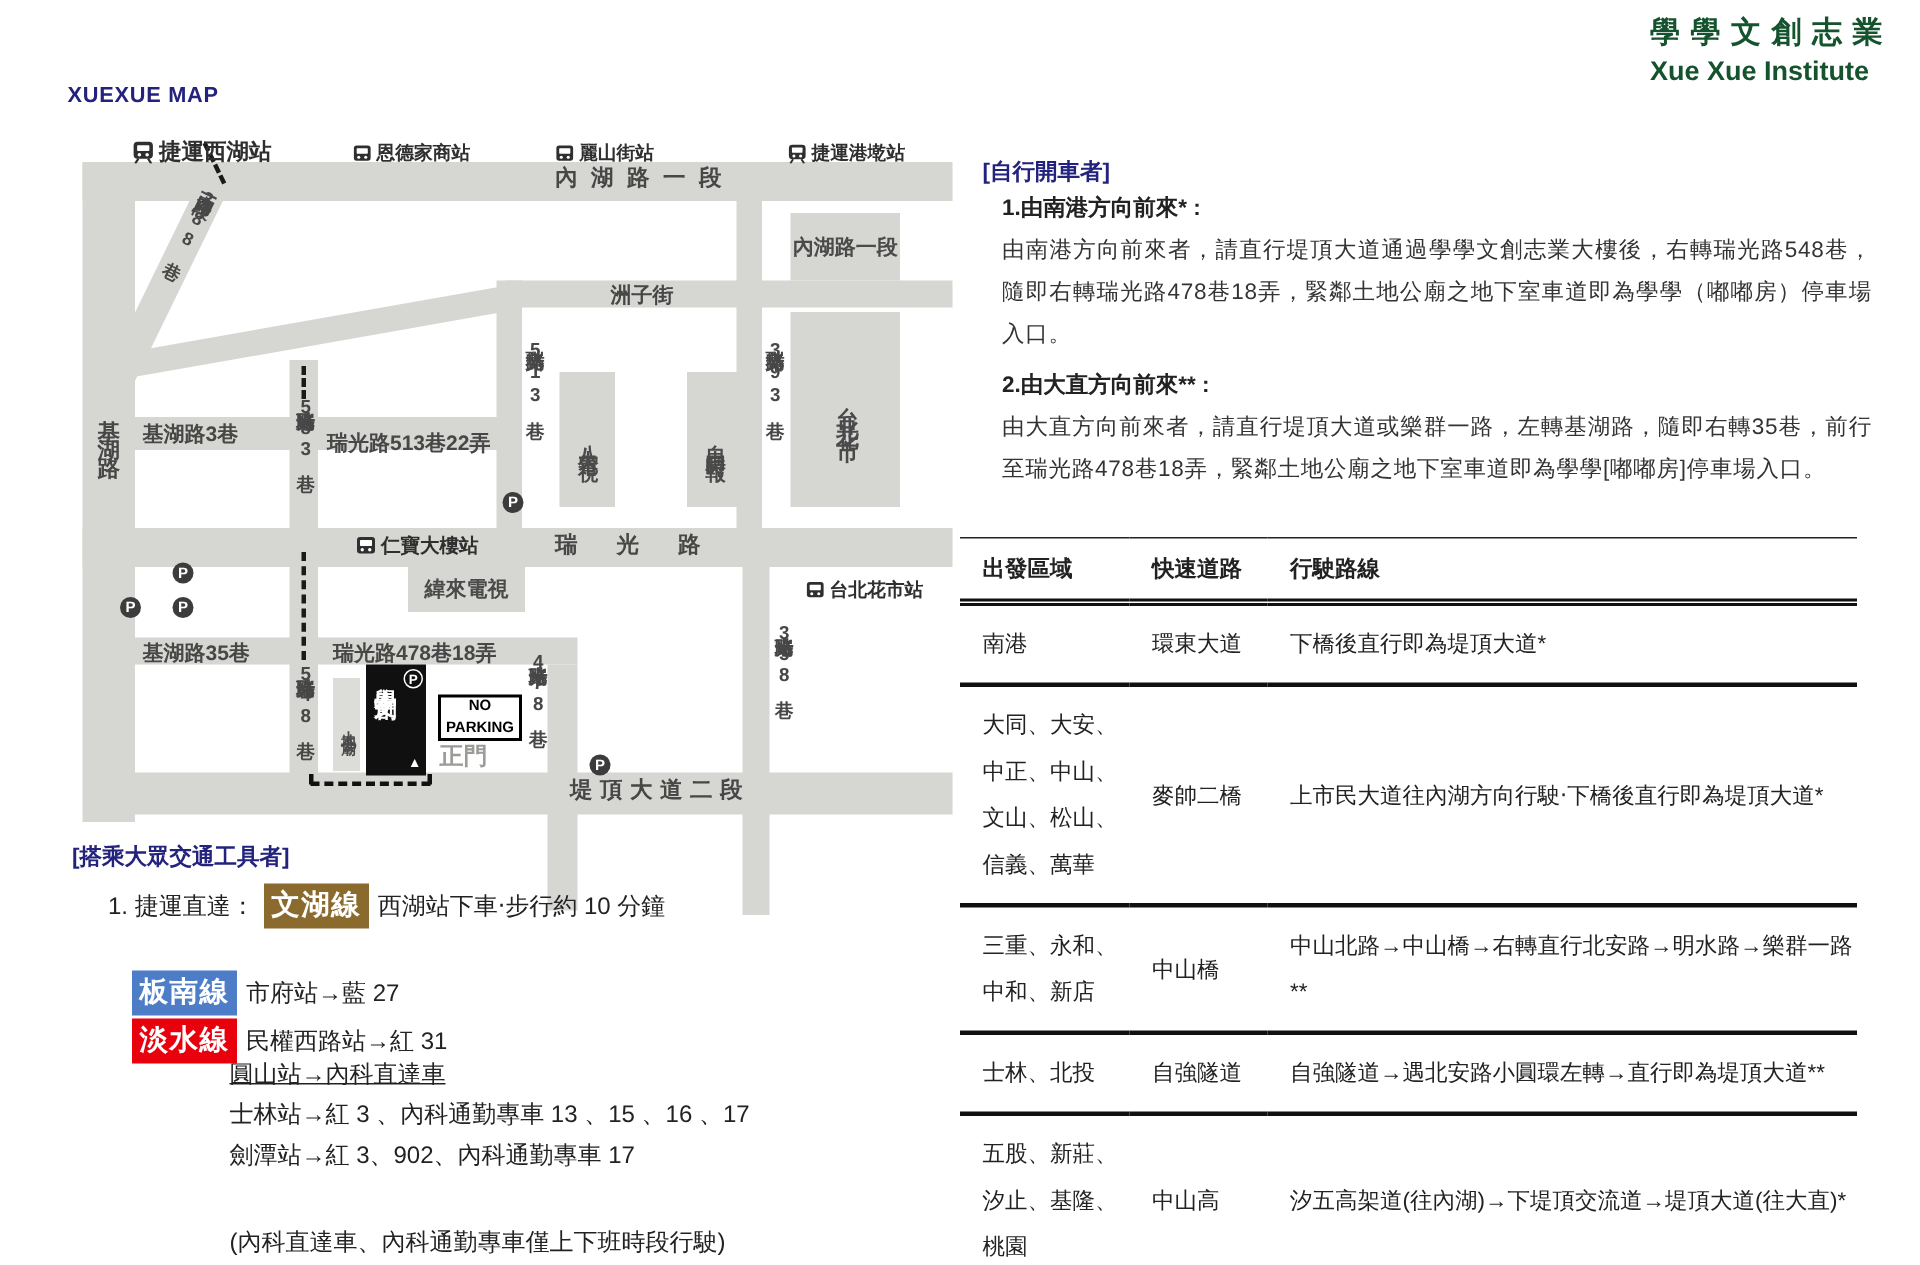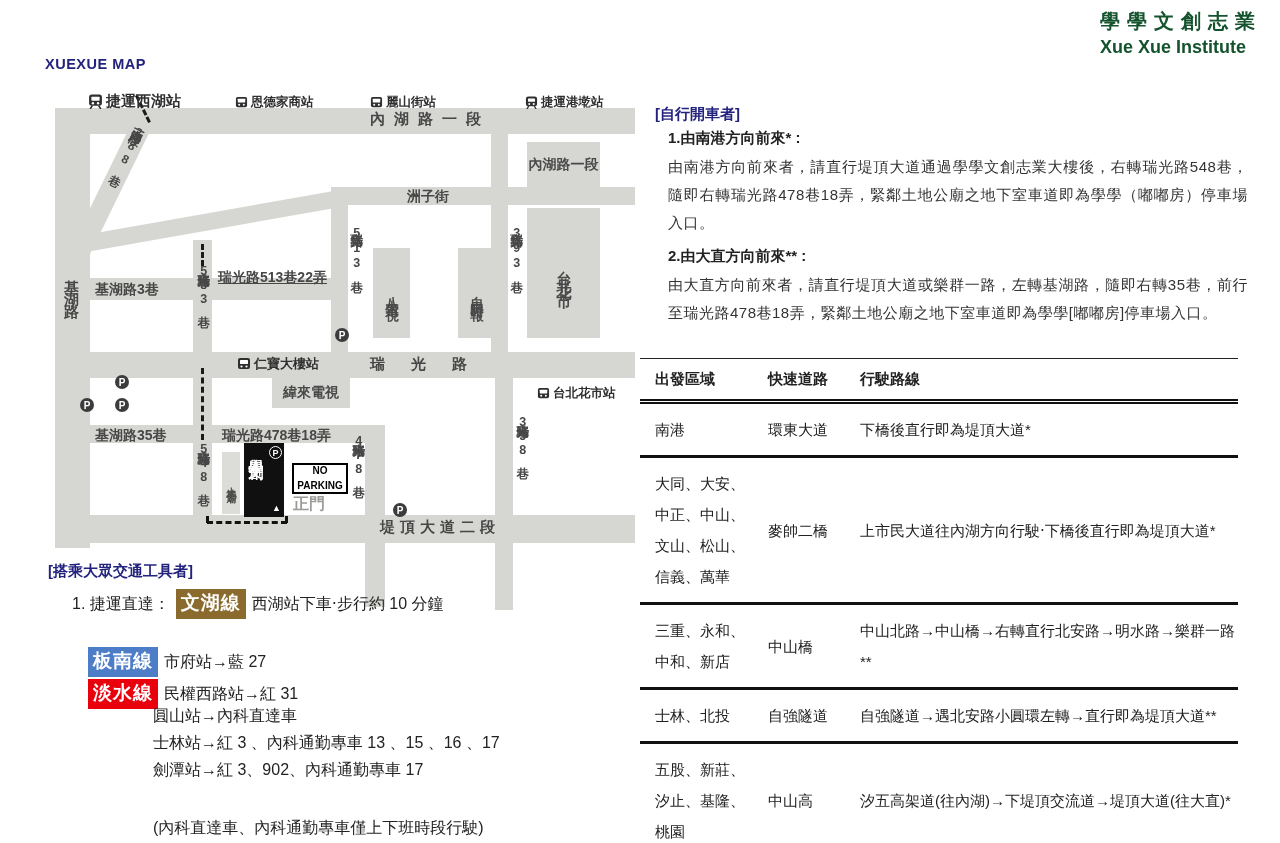--- a/index.html
+++ b/index.html
@@ -89,21 +89,21 @@
     <div class="route-dash"></div>
     <div class="tick" style="left:151px;top:424px;"></div>
     <div class="tick" style="left:230px;top:424px;"></div>
 
     <div class="mlabel" style="left:315px;top:19px;font-size:15px;letter-spacing:9px;">內湖路一段</div>
     <div class="mlabel vt" style="left:8px;top:176px;font-size:15px;letter-spacing:12px;">基湖路</div>
     <div class="mlabel" style="left:352px;top:97px;">洲子街</div>
     <div class="mlabel vt" style="left:294px;top:131px;font-size:12.5px;letter-spacing:1px;">瑞光路513巷</div>
     <div class="mlabel vt" style="left:454px;top:131px;font-size:12.5px;letter-spacing:1px;">瑞光路393巷</div>
     <div class="mlabel" style="left:40px;top:190px;">基湖路3巷</div>
-    <div class="mlabel" style="left:163px;top:178px;text-decoration:underline;">瑞光路513巷22弄</div>
+    <div class="mlabel" style="left:163px;top:196px;">瑞光路513巷22弄</div>
     <div class="mlabel vt" style="left:141px;top:172px;font-size:12.5px;">瑞光路583巷</div>
     <div class="mlabel vt" style="left:141px;top:350px;font-size:12.5px;">瑞光路548巷</div>
     <div class="mlabel" style="left:315px;top:264px;font-size:15px;letter-spacing:26px;">瑞光路</div>
     <div class="mlabel" style="left:40px;top:336px;">基湖路35巷</div>
     <div class="mlabel" style="left:167px;top:336px;">瑞光路478巷18弄</div>
     <div class="mlabel vt" style="left:296px;top:342px;font-size:12.5px;">瑞光路478巷</div>
     <div class="mlabel vt" style="left:460px;top:323px;font-size:12.5px;">瑞光路358巷</div>
     <div class="mlabel" style="left:325px;top:427px;font-size:15px;letter-spacing:5px;">堤頂大道二段</div>
 
     <div class="station" style="left:33px;top:0;font-size:15px;">
@@ -265,21 +265,21 @@
   <div class="transit-line" style="left:88px;top:647px;gap:6px;">
     <span class="badge bannan">板南線</span>
     <span>市府站→藍 27</span>
   </div>
 
   <div class="transit-line" style="left:88px;top:679px;gap:6px;">
     <span class="badge danshui">淡水線</span>
     <span>民權西路站→紅 31</span>
   </div>
 
-  <div class="transit-line" style="left:153px;top:706px;">
+  <div class="transit-line" style="left:153px;top:706px;text-decoration:underline;">
     <span>圓山站→內科直達車</span>
   </div>
   <div class="transit-line" style="left:153px;top:733px;">
     <span>士林站→紅 3 、內科通勤專車 13 、15 、16 、17</span>
   </div>
   <div class="transit-line" style="left:153px;top:760px;">
     <span>劍潭站→紅 3、902、內科通勤專車 17</span>
   </div>
   <div class="transit-line" style="left:153px;top:818px;align-items:center;">
     <span>(內科直達車、內科通勤專車僅上下班時段行駛)</span>

